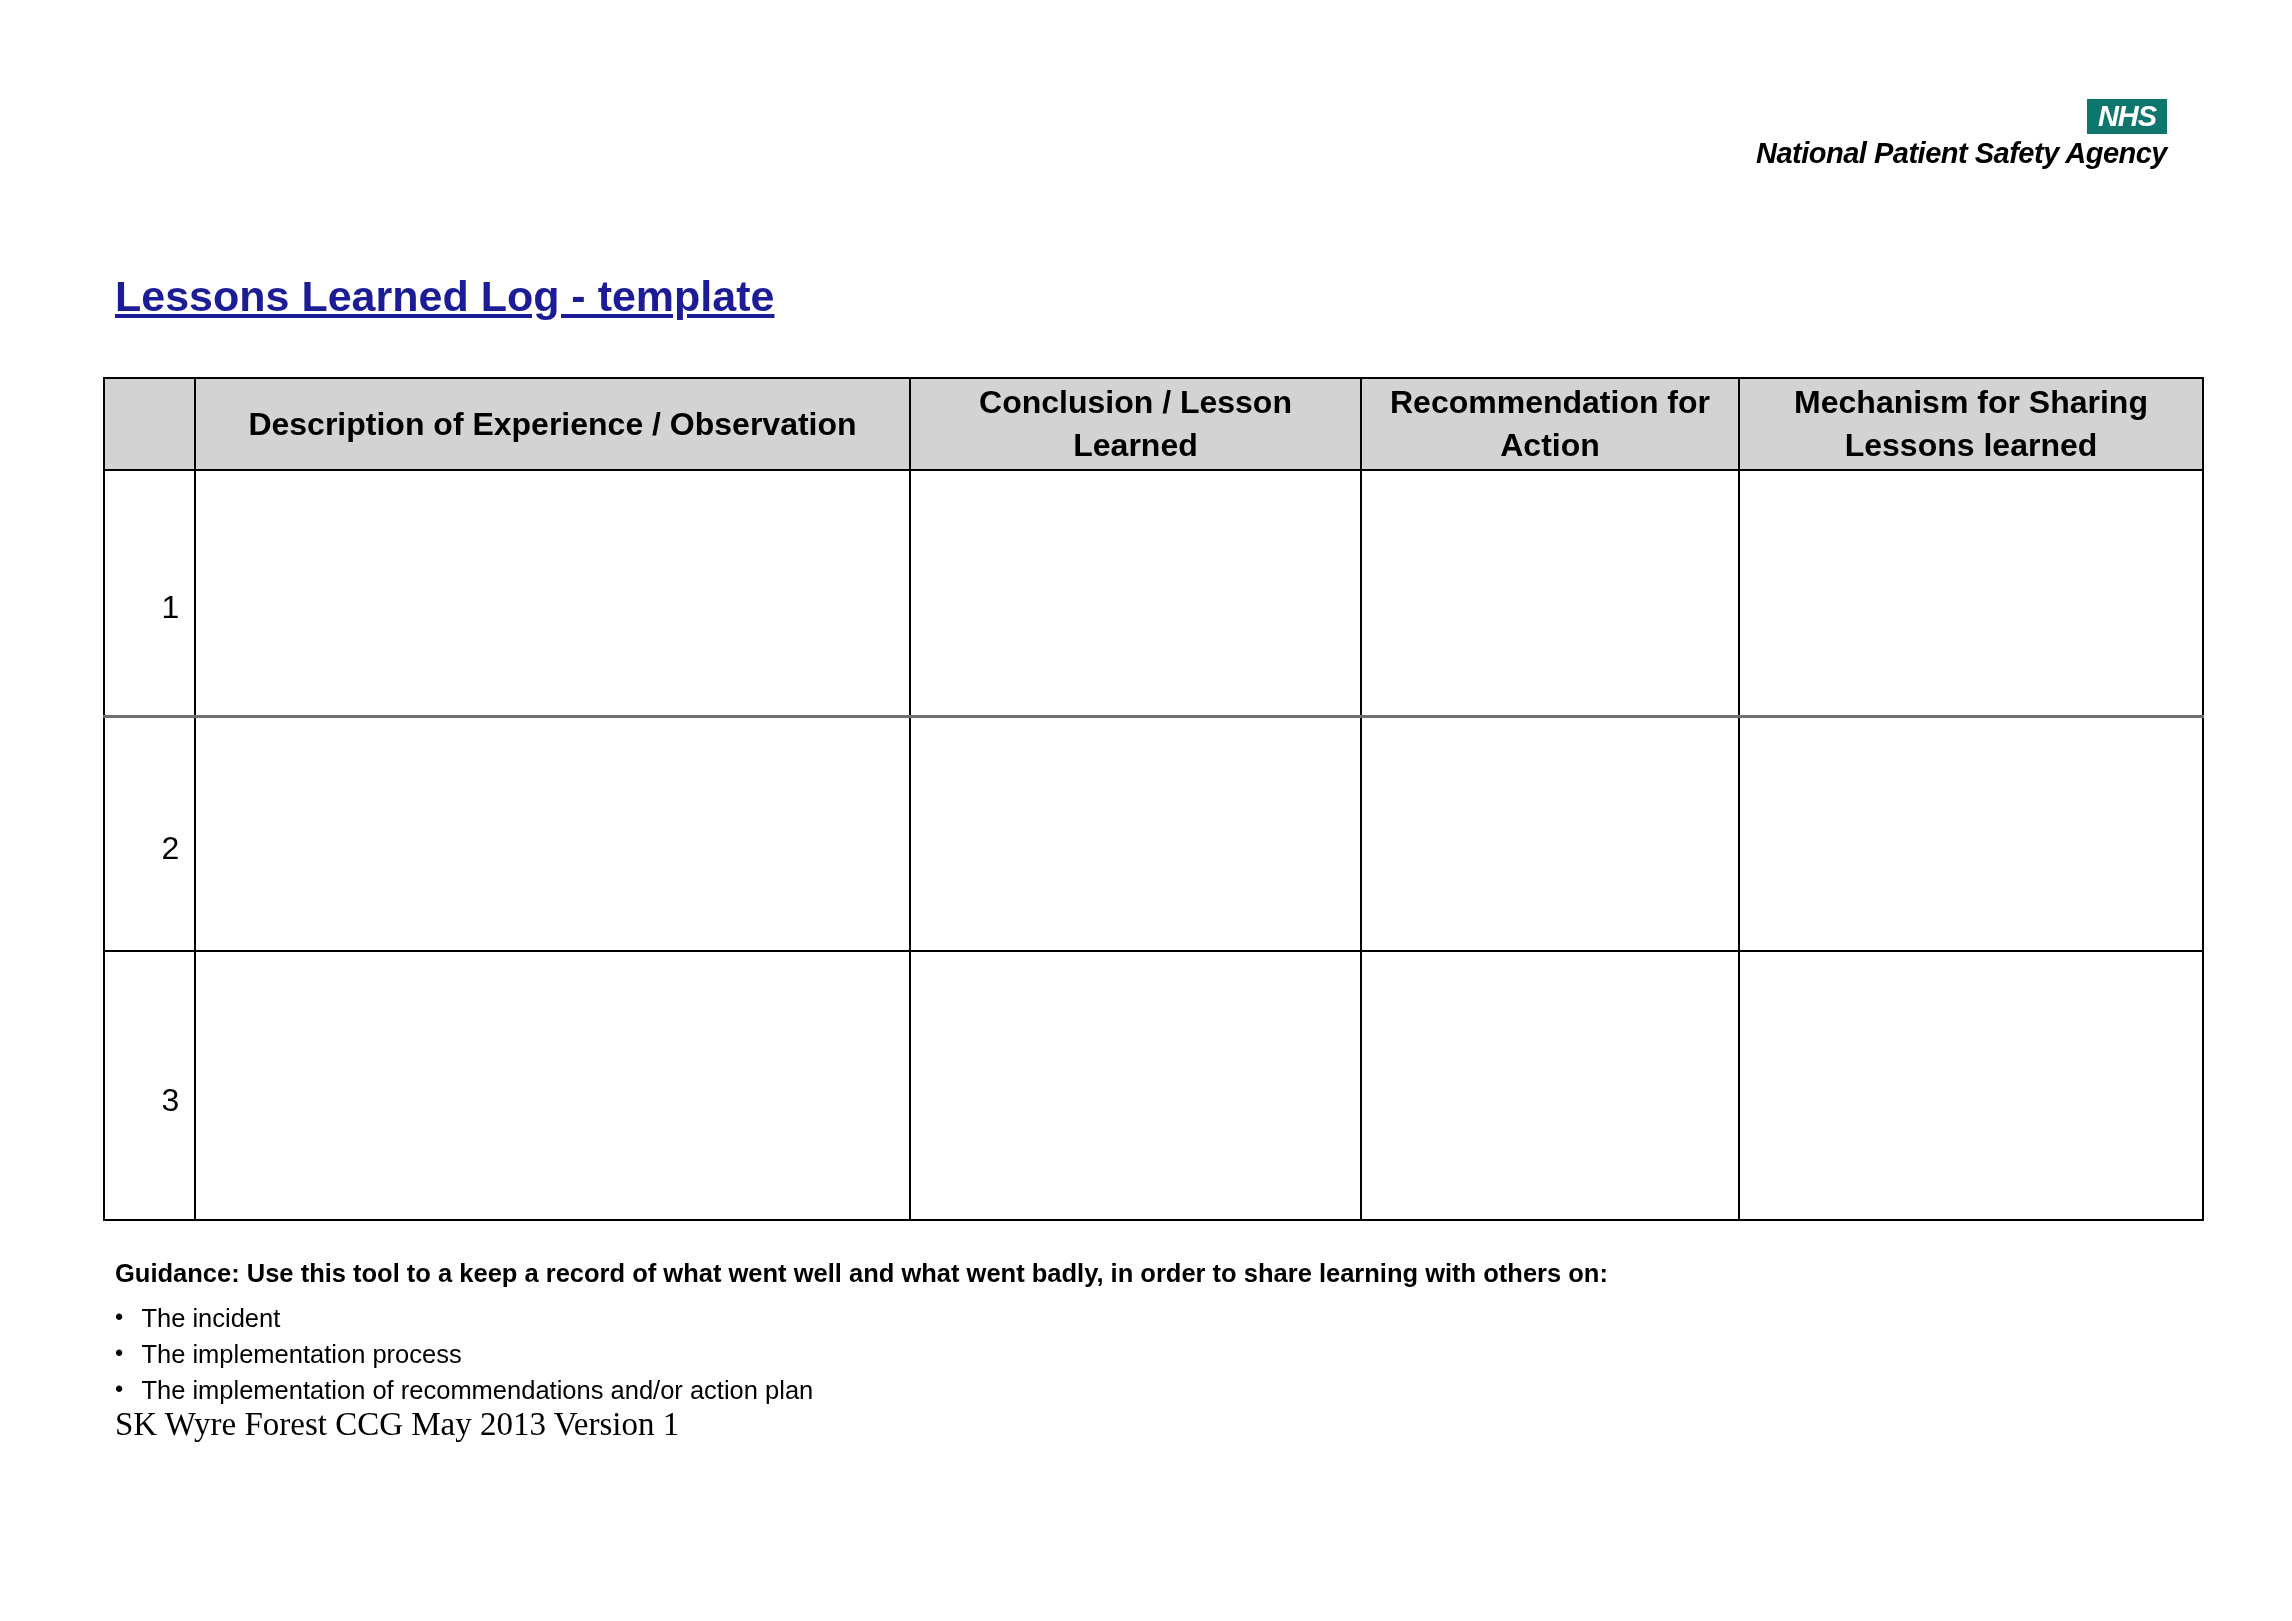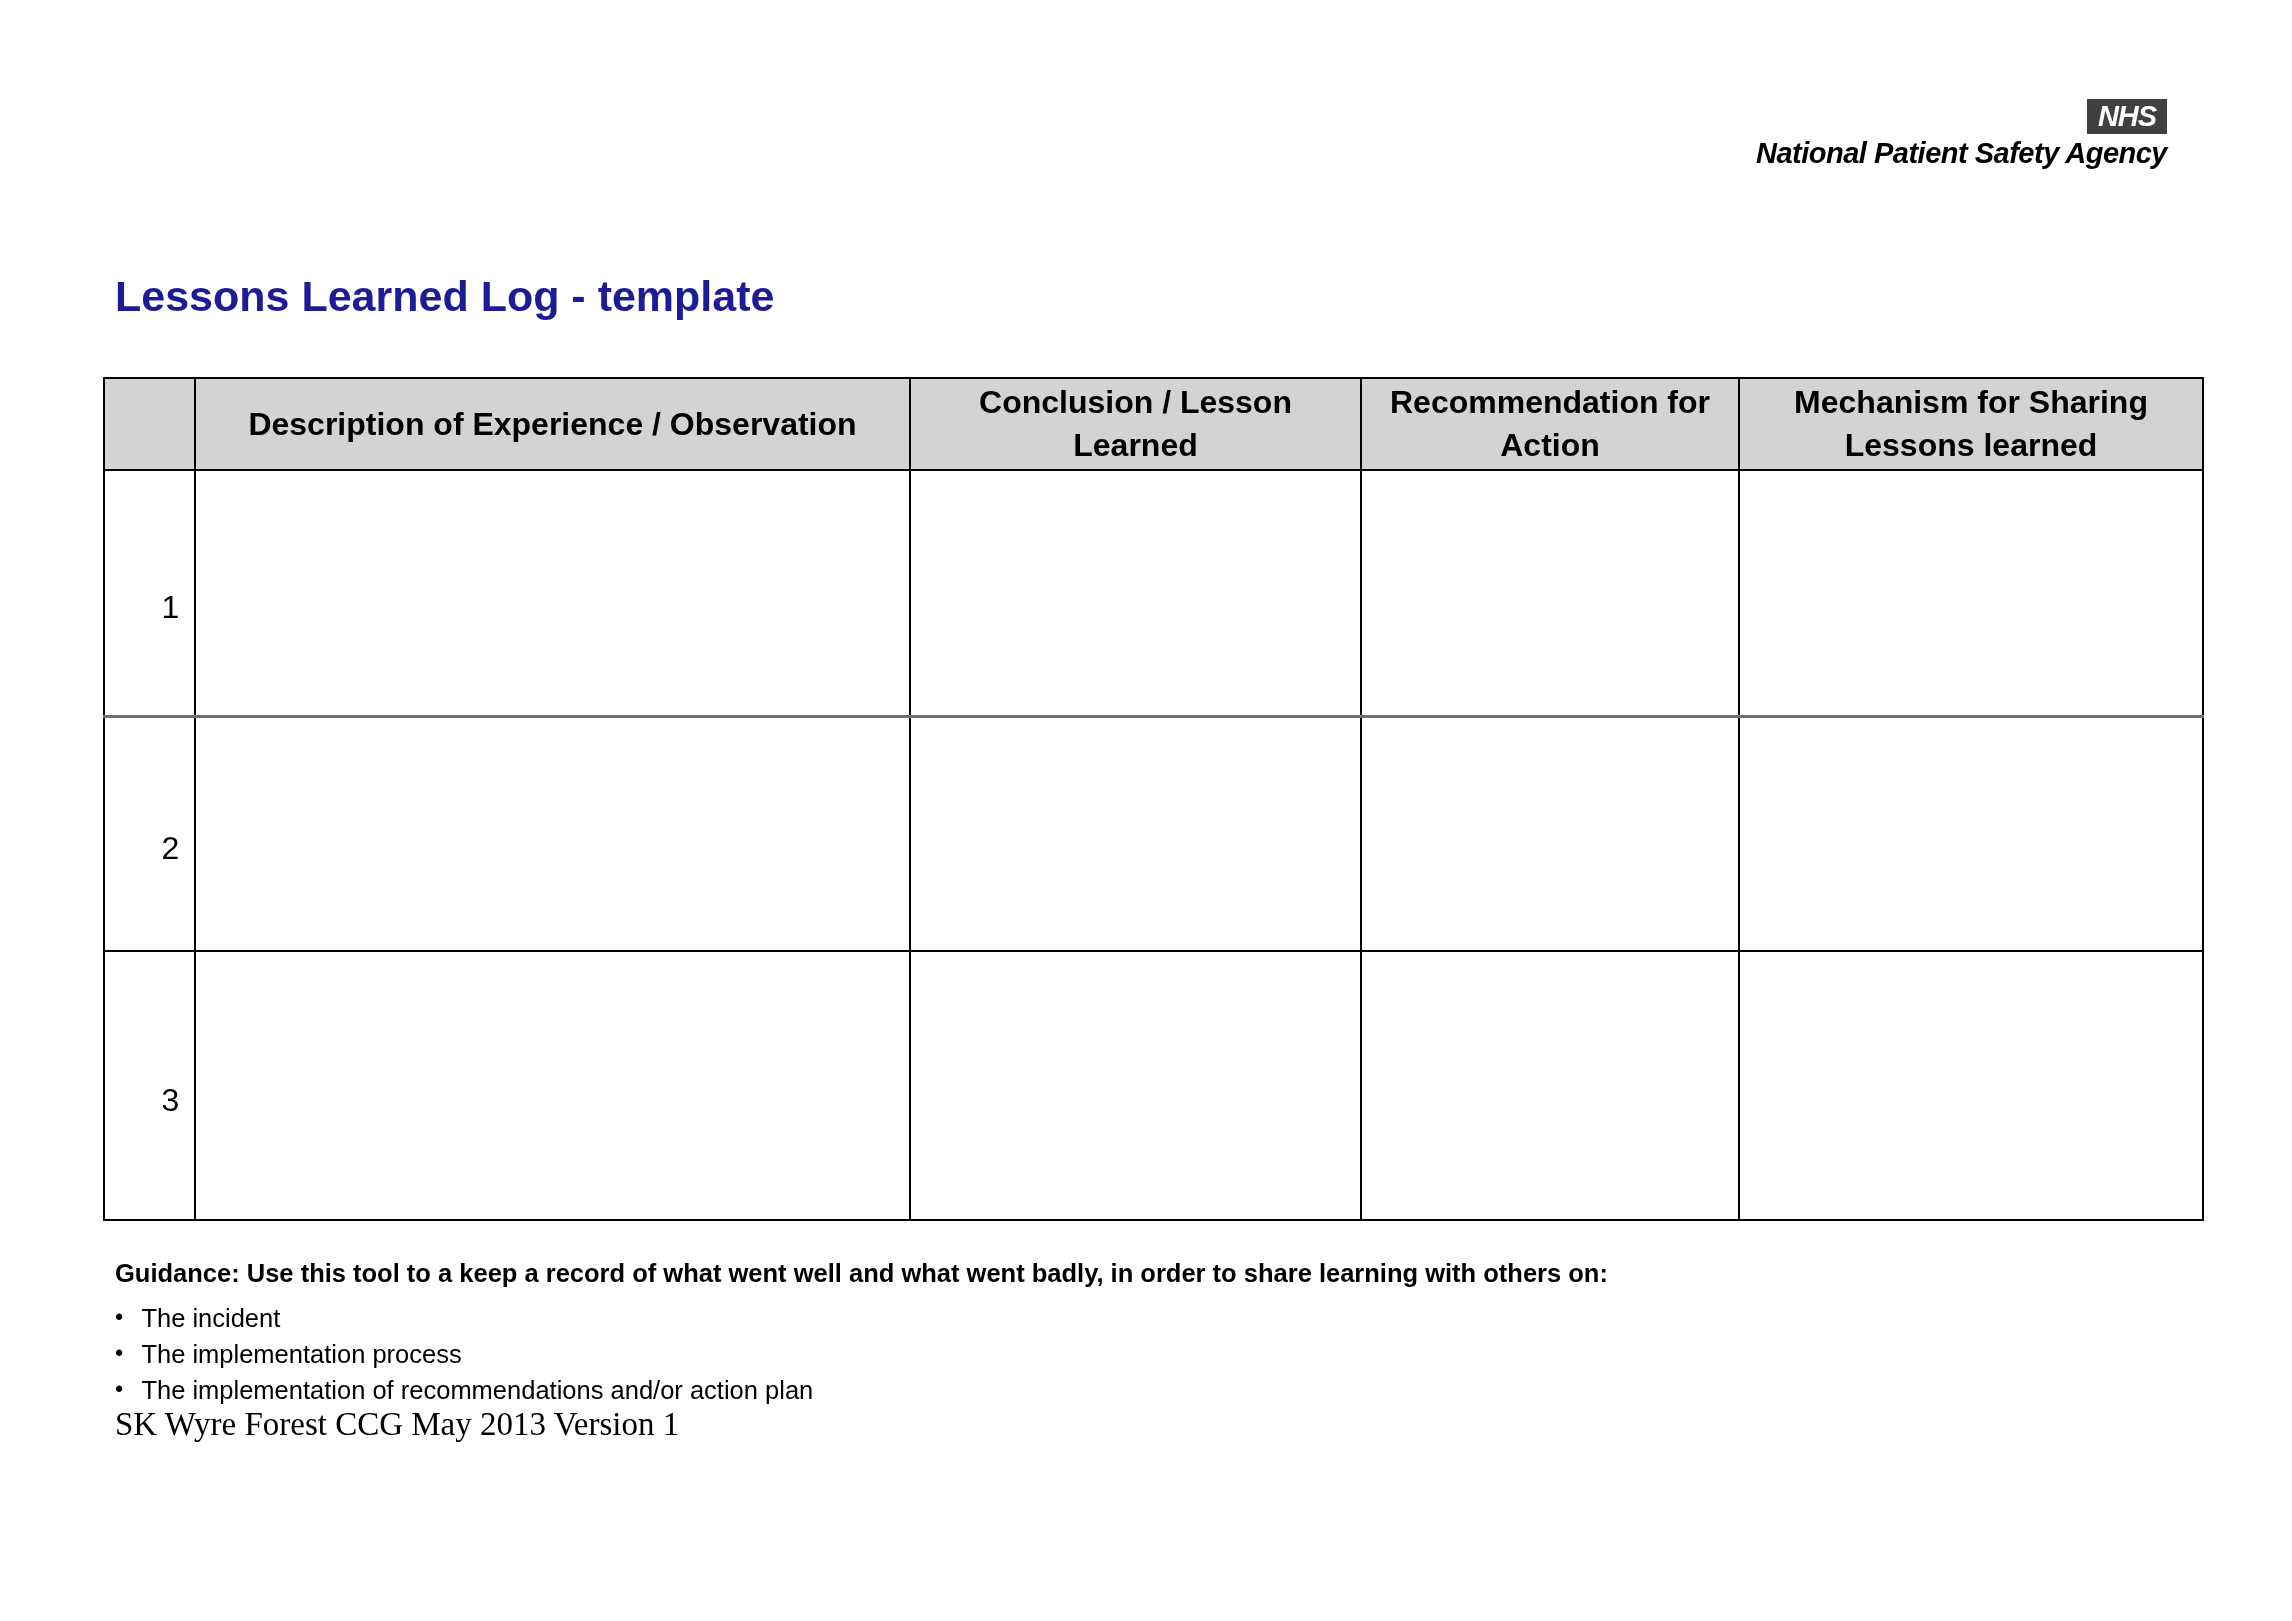--- a/index.html
+++ b/index.html
@@ -15,21 +15,21 @@
     margin: 0 auto;
   }
 
   
   .nhs-logo {
     position: absolute;
     top: 99px;
     right: 126px;
     width: 80px;
     height: 35px;
-    background: #404040;
+    background: #0f766e;
     text-align: center;
   }
   .nhs-logo span {
     display: inline-block;
     color: #ffffff;
     font-weight: bold;
     font-style: italic;
     font-size: 29px;
     line-height: 35px;
     letter-spacing: -1px;
@@ -55,20 +55,21 @@
     color: #a8a8a8;
   }
   .page-title {
     position: absolute;
     left: 115px;
     top: 272px;
     font-size: 43px;
     line-height: 1.15;
     font-weight: bold;
     color: #1c1c96;
+    text-decoration: underline;
   }
 
   
   table.log-table {
     position: absolute;
     left: 103px;
     top: 377px;
     width: 2099px;
     border-collapse: collapse;
     table-layout: fixed;

